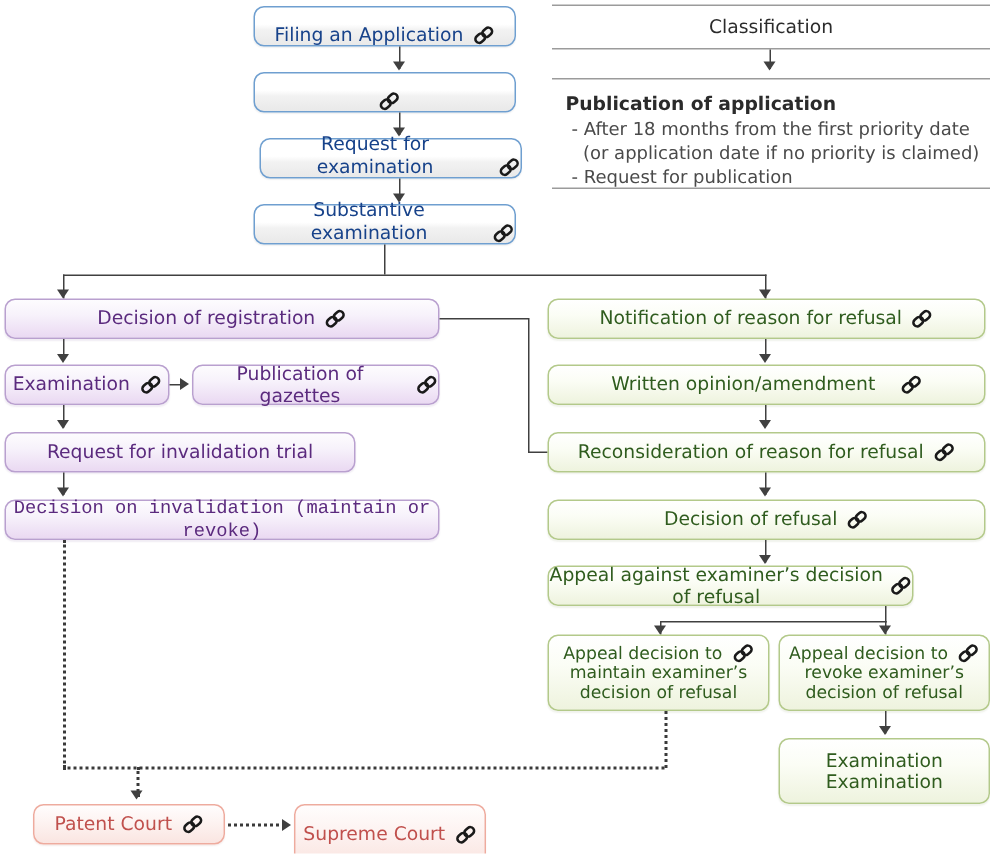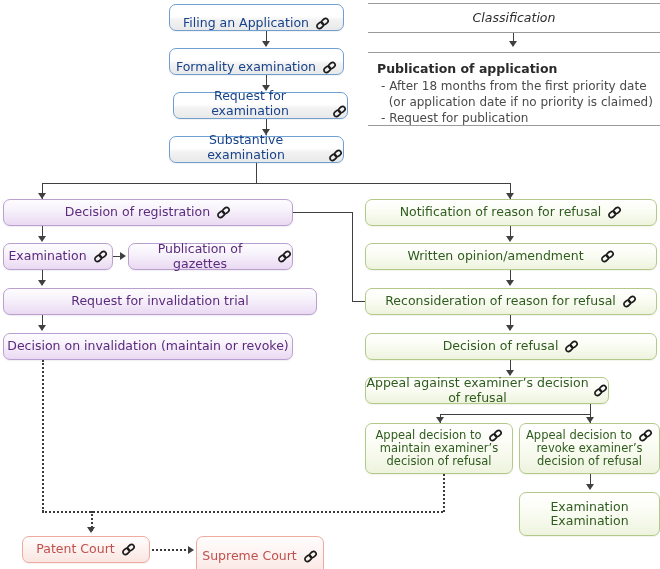--- a/index.html
+++ b/index.html
@@ -32,21 +32,21 @@
          color:#2f5c1e;font-size:12.5px;
          box-shadow:0 1px 1px rgba(120,140,80,.10);}
   
   .red{border:1px solid #eeab9e;
        background:linear-gradient(to bottom,#fffdfd 0%,#fdf3f1 45%,#fae5e1 100%);
        color:#c0504d;font-size:12.5px;
        box-shadow:0 1px 1px rgba(160,90,80,.10);}
 
   
   .hrule{position:absolute;height:1px;background:#9b9b9b;}
-  .panel-title{position:absolute;color:#2b2b2b;font-size:12.5px;text-align:center;font-style:italic;}
+  .panel-title{position:absolute;color:#2b2b2b;font-size:12.5px;text-align:center;}
   .panel-head{position:absolute;color:#2b2b2b;font-size:12.5px;font-weight:bold;}
   .panel-body{position:absolute;color:#4a4a4a;font-size:12px;line-height:1.35;
               white-space:pre;}
 
   
   .ln{position:absolute;background:#404040;}
   .lnv{width:1px;}
   .lnh{height:1px;}
   .arw{position:absolute;width:0;height:0;
        border-left:4px solid transparent;border-right:4px solid transparent;
@@ -70,21 +70,20 @@
         <rect x="1" y="4" width="7" height="5" rx="2.5"></rect>
             <rect x="7" y="4" width="7" height="5" rx="2.5"></rect>
           </g>
         </svg>
     </span>
   </div>
   <div class="ln lnv" style="left:266px;top:31px;height:15px;"></div>
   <div class="arw" style="left:262px;top:41px;"></div>
 
   <div class="node blue" style="left:169px;top:48px;width:175px;height:27px;">
-    <span class="lbl">Formality examination</span>
     <span class="ico">
       <svg viewBox="0 0 15 13">
           <g transform="rotate(-40 7.5 6.5)" fill="none" stroke="#1a1a1a" stroke-width="1.7">
         <rect x="1" y="4" width="7" height="5" rx="2.5"></rect>
             <rect x="7" y="4" width="7" height="5" rx="2.5"></rect>
           </g>
         </svg>
     </span>
   </div>
   <div class="ln lnv" style="left:266px;top:75px;height:15px;"></div>
@@ -171,27 +170,27 @@
         <rect x="1" y="4" width="7" height="5" rx="2.5"></rect>
             <rect x="7" y="4" width="7" height="5" rx="2.5"></rect>
           </g>
         </svg>
     </span>
   </div>
 
   <div class="ln lnv" style="left:42px;top:270px;height:15px;"></div>
   <div class="arw" style="left:38px;top:280px;"></div>
 
-  <div class="node purple" style="left:3px;top:288px;width:314px;height:27px;">
+  <div class="node purple" style="left:3px;top:288px;width:234px;height:27px;">
     <span class="lbl">Request for invalidation trial</span>
   </div>
   <div class="ln lnv" style="left:42px;top:315px;height:15px;"></div>
   <div class="arw" style="left:38px;top:325px;"></div>
 
-  <div class="node purple" style="left:3px;top:333px;width:290px;height:27px;">
+  <div class="node purple" style="left:3px;top:333px;width:290px;height:27px;font-family:Liberation Mono, monospace;">
     <span class="lbl">Decision on invalidation (maintain or revoke)</span>
   </div>
 
   <div class="ln lnh" style="left:293px;top:212px;width:59px;"></div>
   <div class="ln lnv" style="left:352px;top:212px;height:90px;"></div>
   <div class="ln lnh" style="left:352px;top:301px;width:13px;"></div>
 
   <div class="node green" style="left:365px;top:199px;width:292px;height:27px;">
     <span class="lbl">Notification of reason for refusal</span>
     <span class="ico">

